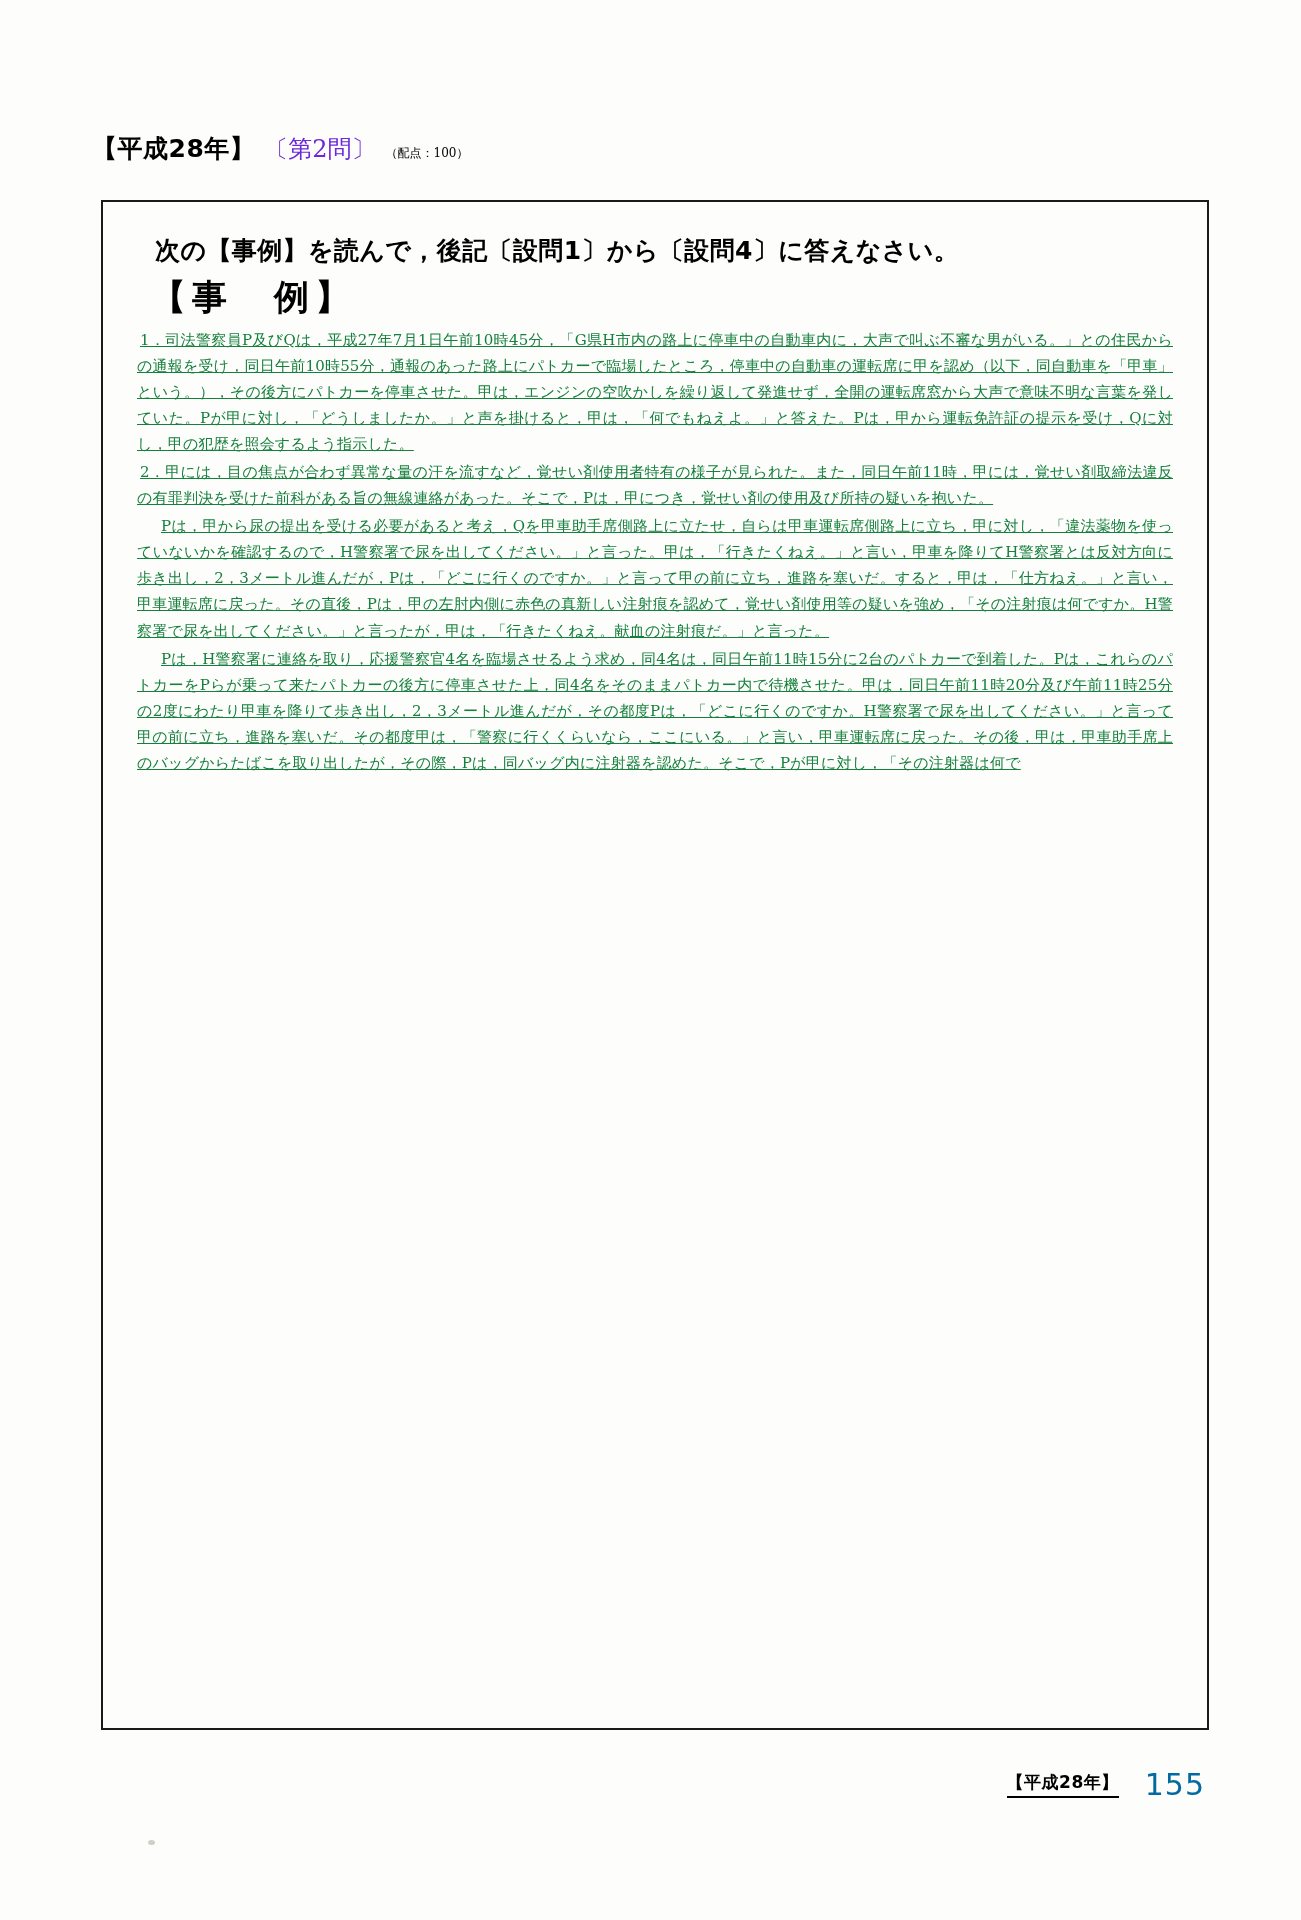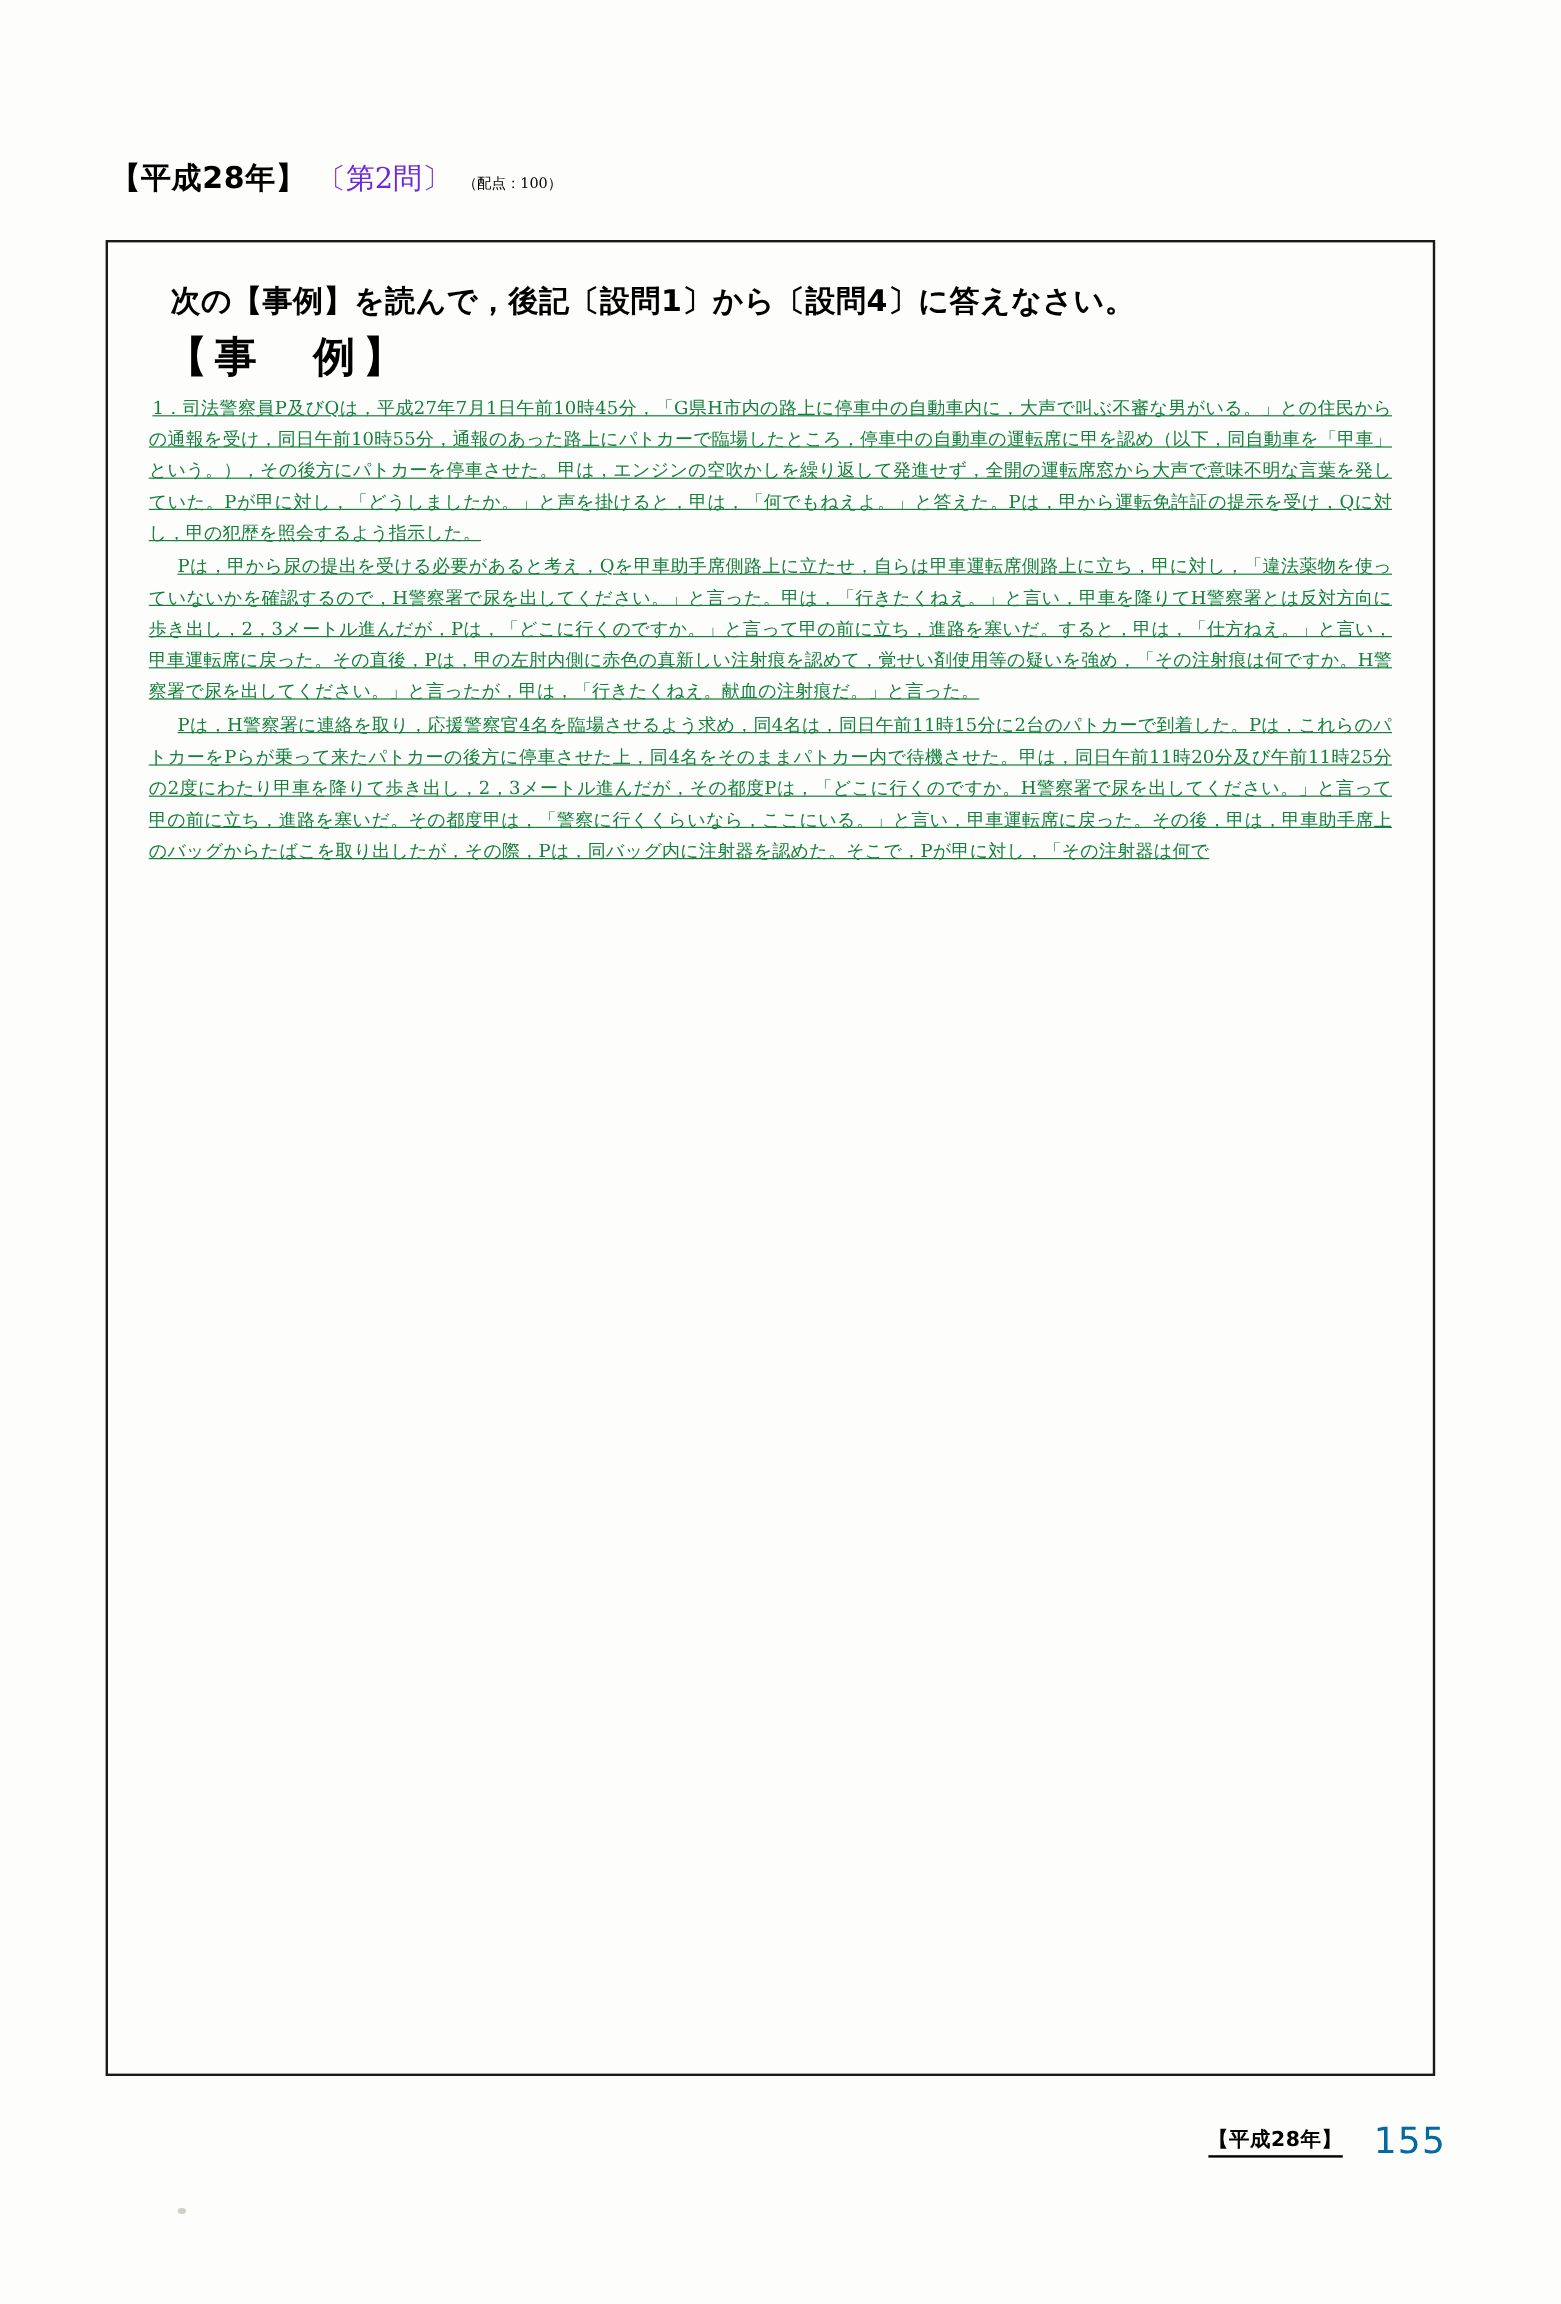--- a/index.html
+++ b/index.html
@@ -42,21 +42,21 @@
     color: #6d28d9;
   }
   .header-points {
     font-size: 12px;
     margin-left: 10px;
     color: #000;
   }
   
   .frame {
     position: absolute;
-    left: 88px;
+    left: 101px;
     top: 200px;
     width: 1108px;
     height: 1530px;
     border: 2px solid #1a1a1a;
     box-sizing: border-box;
     overflow: hidden;
     background: #fdfdfb;
   }
   .frame-inner {
     padding: 30px 34px 0 34px;
@@ -138,20 +138,21 @@
     <span class="header-q">〔第2問〕</span>
     <span class="header-points">（配点：100）</span>
   </div>
 
   <div class="frame">
     <div class="frame-inner">
       <div class="lead">次の【事例】を読んで，後記〔設問1〕から〔設問4〕に答えなさい。</div>
       <div class="case-title">【事　例】</div>
 
       <p class="body-para numbered">1．司法警察員P及びQは，平成27年7月1日午前10時45分，「G県H市内の路上に停車中の自動車内に，大声で叫ぶ不審な男がいる。」との住民からの通報を受け，同日午前10時55分，通報のあった路上にパトカーで臨場したところ，停車中の自動車の運転席に甲を認め（以下，同自動車を「甲車」という。），その後方にパトカーを停車させた。甲は，エンジンの空吹かしを繰り返して発進せず，全開の運転席窓から大声で意味不明な言葉を発していた。Pが甲に対し，「どうしましたか。」と声を掛けると，甲は，「何でもねえよ。」と答えた。Pは，甲から運転免許証の提示を受け，Qに対し，甲の犯歴を照会するよう指示した。</p>
+      <p class="body-para numbered">2．甲には，目の焦点が合わず異常な量の汗を流すなど，覚せい剤使用者特有の様子が見られた。また，同日午前11時，甲には，覚せい剤取締法違反の有罪判決を受けた前科がある旨の無線連絡があった。そこで，Pは，甲につき，覚せい剤の使用及び所持の疑いを抱いた。</p>
       <p class="body-para indent">Pは，甲から尿の提出を受ける必要があると考え，Qを甲車助手席側路上に立たせ，自らは甲車運転席側路上に立ち，甲に対し，「違法薬物を使っていないかを確認するので，H警察署で尿を出してください。」と言った。甲は，「行きたくねえ。」と言い，甲車を降りてH警察署とは反対方向に歩き出し，2，3メートル進んだが，Pは，「どこに行くのですか。」と言って甲の前に立ち，進路を塞いだ。すると，甲は，「仕方ねえ。」と言い，甲車運転席に戻った。その直後，Pは，甲の左肘内側に赤色の真新しい注射痕を認めて，覚せい剤使用等の疑いを強め，「その注射痕は何ですか。H警察署で尿を出してください。」と言ったが，甲は，「行きたくねえ。献血の注射痕だ。」と言った。</p>
       <p class="body-para indent">Pは，H警察署に連絡を取り，応援警察官4名を臨場させるよう求め，同4名は，同日午前11時15分に2台のパトカーで到着した。Pは，これらのパトカーをPらが乗って来たパトカーの後方に停車させた上，同4名をそのままパトカー内で待機させた。甲は，同日午前11時20分及び午前11時25分の2度にわたり甲車を降りて歩き出し，2，3メートル進んだが，その都度Pは，「どこに行くのですか。H警察署で尿を出してください。」と言って甲の前に立ち，進路を塞いだ。その都度甲は，「警察に行くくらいなら，ここにいる。」と言い，甲車運転席に戻った。その後，甲は，甲車助手席上のバッグからたばこを取り出したが，その際，Pは，同バッグ内に注射器を認めた。そこで，Pが甲に対し，「その注射器は何で</p>
     </div>
   </div>
 
   <div class="footer">
     <span class="footer-tag">【平成28年】</span>
     <span class="footer-page">155</span>
   </div>
 

